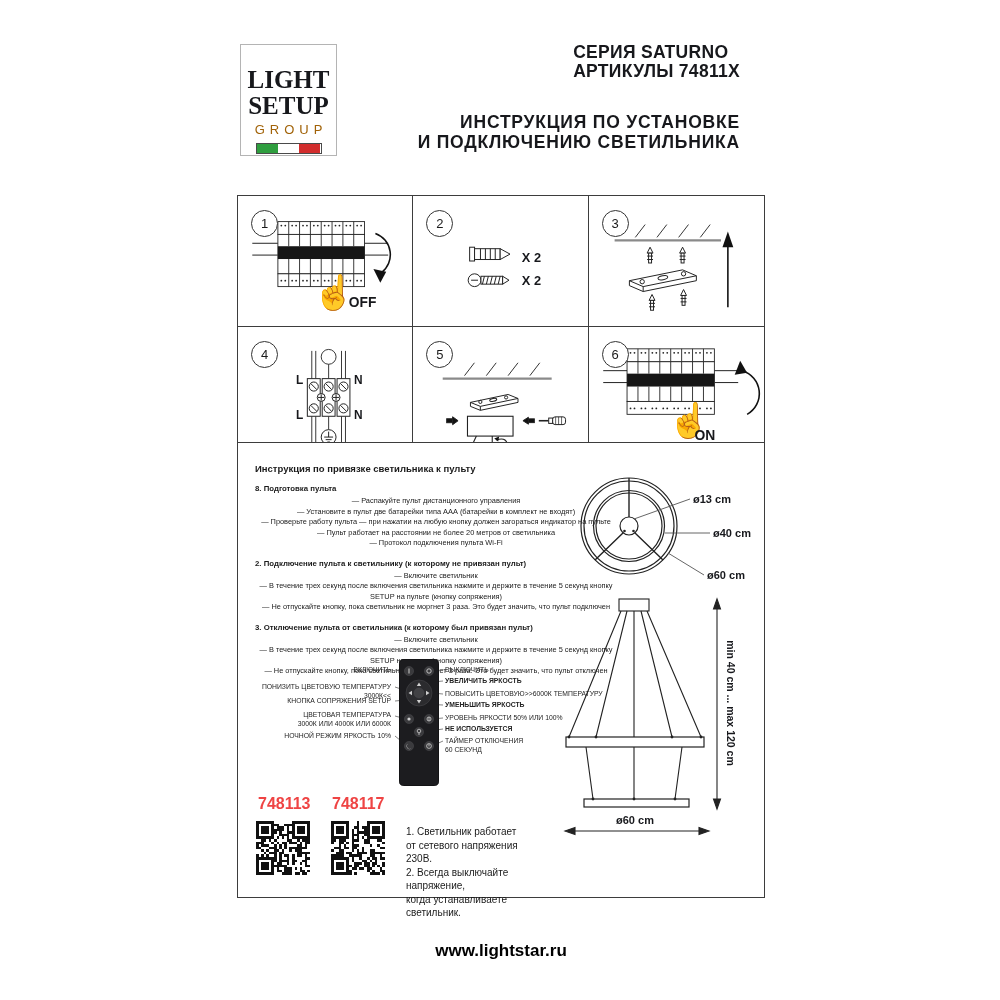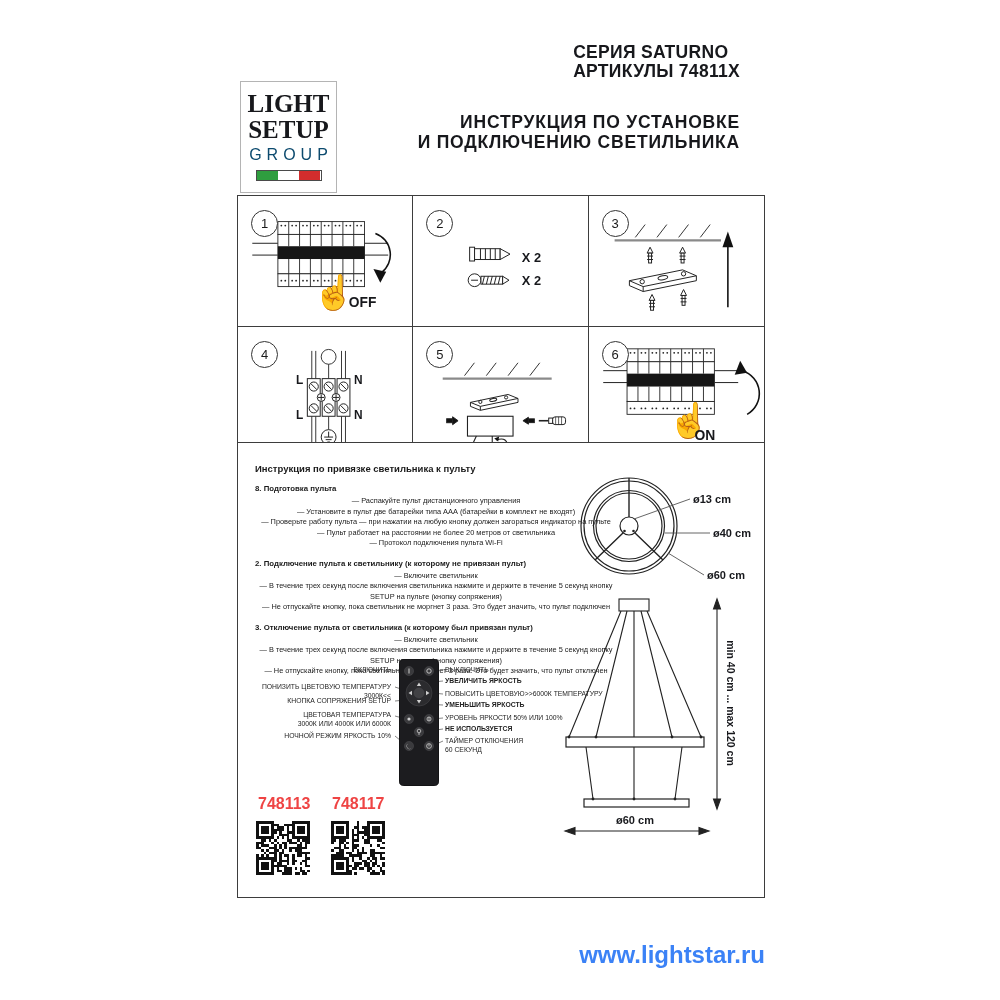--- a/index.html
+++ b/index.html
@@ -4,24 +4,24 @@
 <style>
   html,body{margin:0;padding:0;}
   body{width:1000px;height:1000px;background:#fff;position:relative;
        font-family:"Liberation Sans",sans-serif;color:#1a1a1a;
        -webkit-font-smoothing:antialiased;}
   .abs{position:absolute;}
   .pre{white-space:pre-line;}
 
   
   .logo-box{left:240px;top:44px;width:97px;height:112px;border:1px solid #b4b4b4;
-            background:#fff;text-align:center;box-sizing:border-box;padding-top:9px;margin-top:37px;}
+            background:#fff;text-align:center;box-sizing:border-box;padding-top:22px;}
   .logo-word{font-family:"Liberation Serif",serif;font-weight:bold;font-size:25px;
              line-height:26px;letter-spacing:0px;color:#17181c;}
-  .logo-group{font-size:16px;letter-spacing:5px;color:#0c4a6e;margin-top:3px;padding-left:5px;}
+  .logo-group{font-size:13px;letter-spacing:5px;color:#a16207;margin-top:3px;padding-left:5px;}
   .logo-flag{width:64px;height:9px;border:1px solid #4a4a4a;margin:6px auto 0;display:flex;}
   .logo-flag div{flex:1;}
   .fl-green{background:#2f9e3f;}
   .fl-white{background:#ffffff;}
   .fl-red{background:#d22d2d;}
 
   .series-block{right:260px;top:43px;text-align:left;font-size:17.5px;font-weight:bold;
                 line-height:19px;letter-spacing:.3px;color:#17181c;}
   .title-block{right:260px;top:113px;text-align:right;font-size:17.5px;font-weight:bold;
                line-height:19.5px;letter-spacing:.8px;color:#17181c;}
@@ -60,22 +60,22 @@
   .qr-label{position:absolute;font-size:16px;font-weight:bold;color:#ef4444;}
   .qr-box{position:absolute;width:54px;height:54px;}
   .qr-box svg{width:100%;height:100%;display:block;}
   .notes{position:absolute;left:168px;top:382px;width:135px;font-size:10px;
          line-height:13.5px;color:#1a1a1a;}
 
   
   .topview{position:absolute;left:330px;top:18px;}
   .sideview{position:absolute;left:300px;top:150px;}
 
-  .footer{left:237px;top:941px;width:528px;text-align:right;font-size:24px;
-          font-weight:bold;color:#3b82f6;}
+  .footer{left:237px;top:941px;width:528px;text-align:center;font-size:17px;
+          font-weight:bold;color:#000000;}
 </style>
 </head>
 <body>
 
 <div class="abs logo-box">
   <div class="logo-word">LIGHT</div>
   <div class="logo-word">SETUP</div>
   <div class="logo-group">GROUP</div>
   <div class="logo-flag">
     <div class="fl-green"></div>
@@ -985,15 +985,19 @@
           <rect x="7" y="20" width="1" height="1"></rect>
           <rect x="9" y="20" width="1" height="1"></rect>
           <rect x="15" y="20" width="1" height="1"></rect>
           <rect x="16" y="20" width="1" height="1"></rect>
           <rect x="17" y="20" width="1" height="1"></rect>
           <rect x="18" y="20" width="1" height="1"></rect>
           <rect x="20" y="20" width="1" height="1"></rect>
         </g>
       </svg>
     </div>
+  <div class="notes pre">1. Светильник работает
+от сетевого напряжения 230В.
+2. Всегда выключайте напряжение,
+когда устанавливаете светильник.</div>
 </div>
 
 <div class="abs footer">www.lightstar.ru</div>
 
 </body></html>

